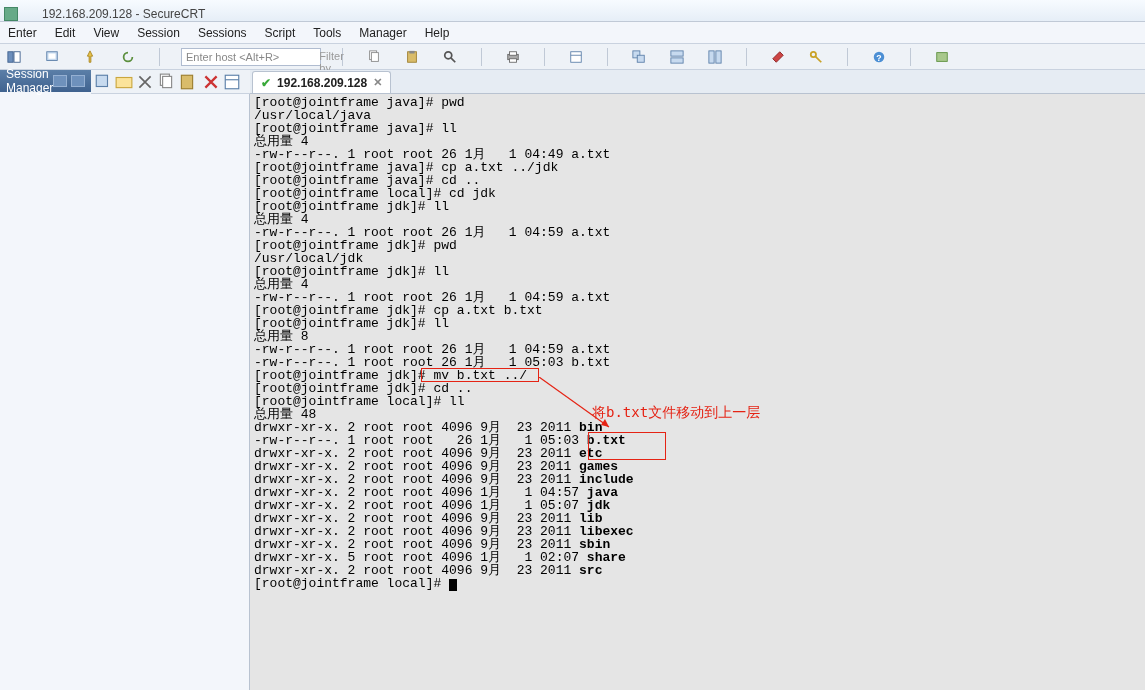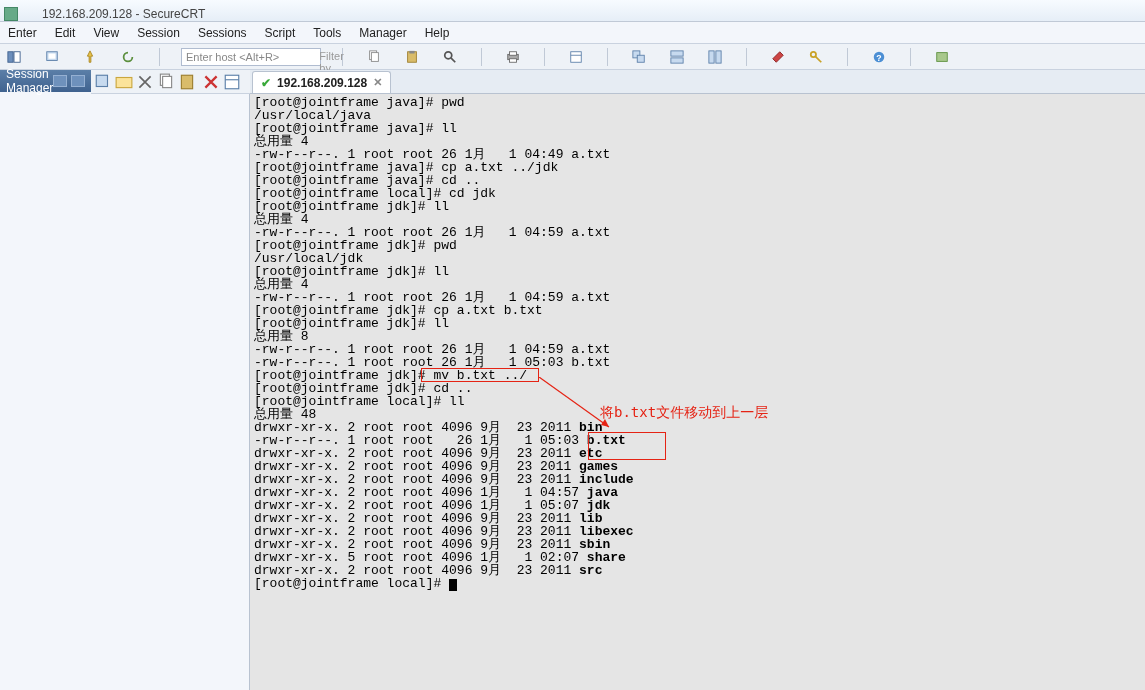--- a/index.html
+++ b/index.html
@@ -408,16 +408,16 @@
       </div>
     </div>
     <div class="terminal" id="terminal"><div>[root@jointframe java]# pwd</div><div>/usr/local/java</div><div>[root@jointframe java]# ll</div><div>总用量 4</div><div>-rw-r--r--. 1 root root 26 1月   1 04:49 a.txt</div><div>[root@jointframe java]# cp a.txt ../jdk</div><div>[root@jointframe java]# cd ..</div><div>[root@jointframe local]# cd jdk</div><div>[root@jointframe jdk]# ll</div><div>总用量 4</div><div>-rw-r--r--. 1 root root 26 1月   1 04:59 a.txt</div><div>[root@jointframe jdk]# pwd</div><div>/usr/local/jdk</div><div>[root@jointframe jdk]# ll</div><div>总用量 4</div><div>-rw-r--r--. 1 root root 26 1月   1 04:59 a.txt</div><div>[root@jointframe jdk]# cp a.txt b.txt</div><div>[root@jointframe jdk]# ll</div><div>总用量 8</div><div>-rw-r--r--. 1 root root 26 1月   1 04:59 a.txt</div><div>-rw-r--r--. 1 root root 26 1月   1 05:03 b.txt</div><div>[root@jointframe jdk]# mv b.txt ../</div><div>[root@jointframe jdk]# cd ..</div><div>[root@jointframe local]# ll</div><div>总用量 48</div><div>drwxr-xr-x. 2 root root 4096 9月  23 2011 <b>bin</b></div><div>-rw-r--r--. 1 root root   26 1月   1 05:03 <b>b.txt</b></div><div>drwxr-xr-x. 2 root root 4096 9月  23 2011 <b>etc</b></div><div>drwxr-xr-x. 2 root root 4096 9月  23 2011 <b>games</b></div><div>drwxr-xr-x. 2 root root 4096 9月  23 2011 <b>include</b></div><div>drwxr-xr-x. 2 root root 4096 1月   1 04:57 <b>java</b></div><div>drwxr-xr-x. 2 root root 4096 1月   1 05:07 <b>jdk</b></div><div>drwxr-xr-x. 2 root root 4096 9月  23 2011 <b>lib</b></div><div>drwxr-xr-x. 2 root root 4096 9月  23 2011 <b>libexec</b></div><div>drwxr-xr-x. 2 root root 4096 9月  23 2011 <b>sbin</b></div><div>drwxr-xr-x. 5 root root 4096 1月   1 02:07 <b>share</b></div><div>drwxr-xr-x. 2 root root 4096 9月  23 2011 <b>src</b></div><div>[root@jointframe local]# <span class="cursor"></span></div>
       
       <div class="anno-box1" style="left:171px; top:274px; width:118px; height:14px;"></div>
       <div class="anno-box1" style="left:338px; top:338px; width:78px; height:28px;"></div>
       <svg class="anno-line" style="left:289px; top:283px; width:100px; height:70px;">
         <line x1="0" y1="0" x2="70" y2="50" stroke="#e52314" stroke-width="1.2"></line>
         <polygon points="70,50 62,48 66,42" fill="#e52314"></polygon>
       </svg>
-      <div class="anno-text" style="left:350px; top:312px;">将b.txt文件移动到上一层</div>
+      <div class="anno-text" style="left:342px; top:312px;">将b.txt文件移动到上一层</div>
     </div>
   </div>
 </div>
 
 </body></html>

